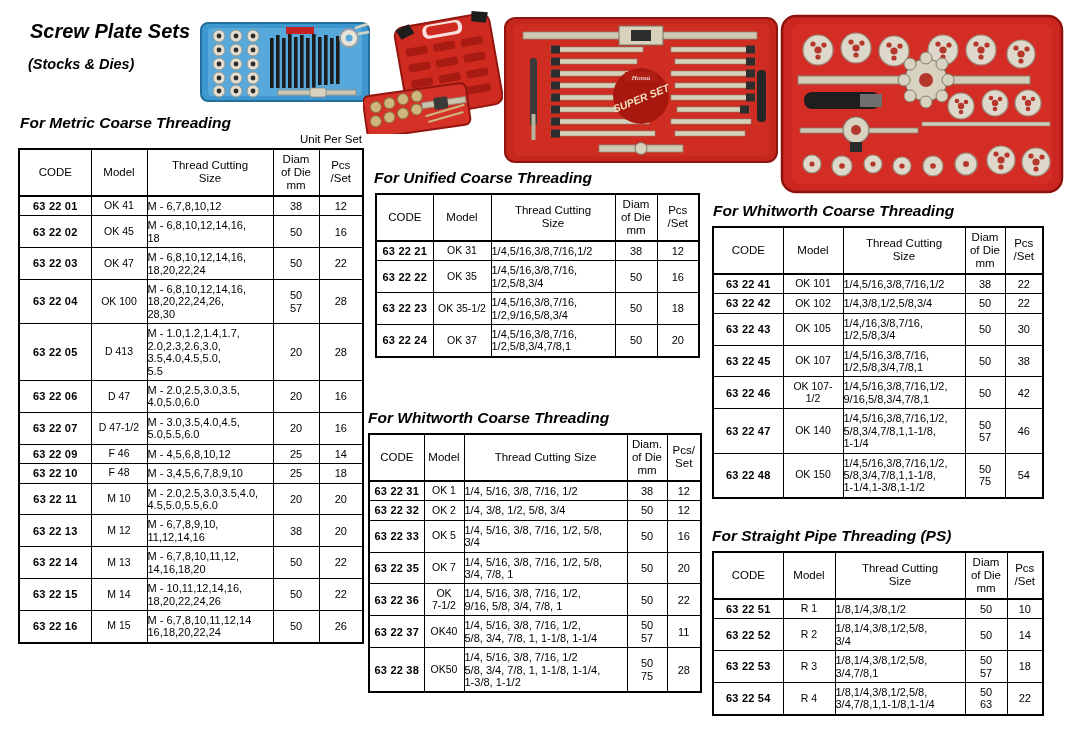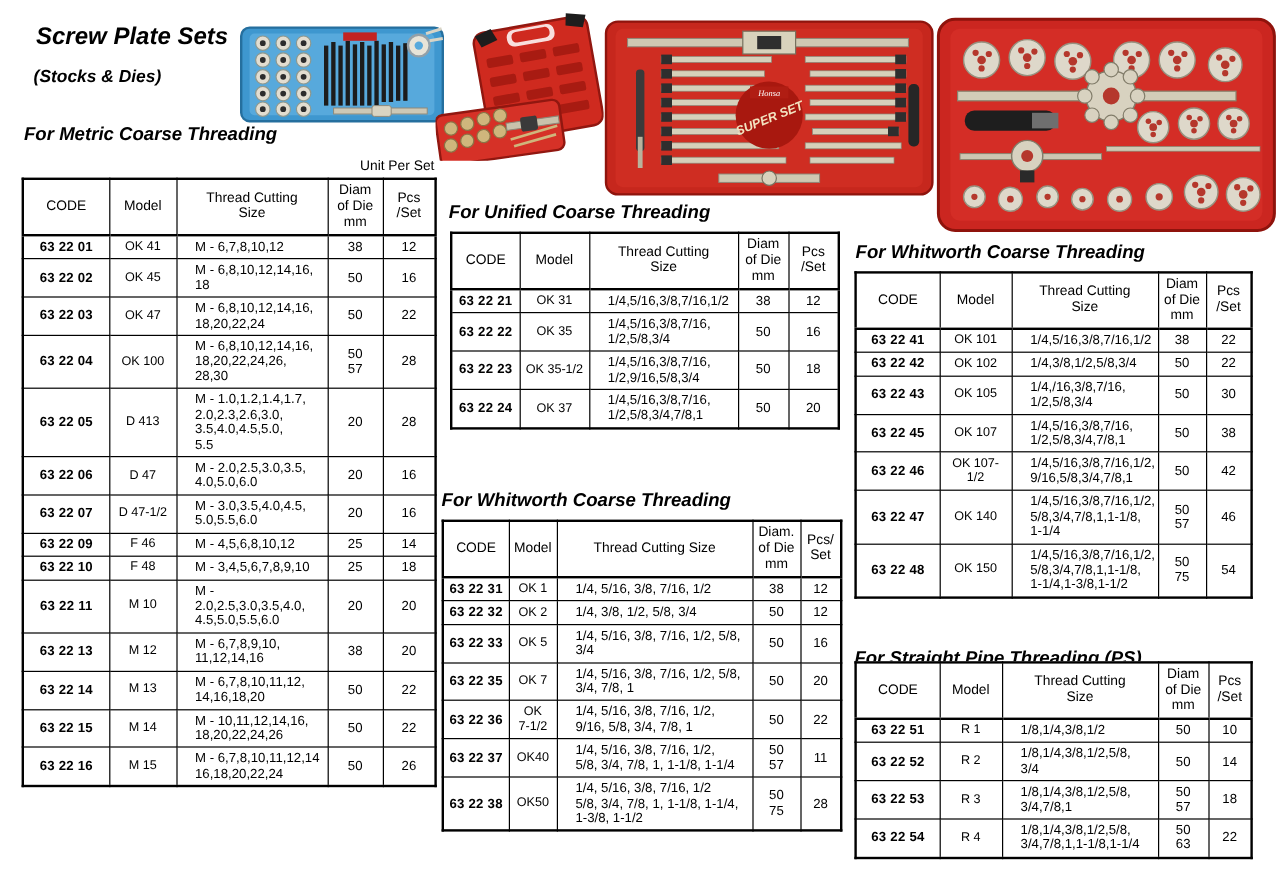--- a/index.html
+++ b/index.html
@@ -12,21 +12,21 @@
   .sec-title  { position:absolute; font-size:15.5px; font-weight:bold; font-style:italic; white-space:nowrap; }
   .unit-note  { position:absolute; left:18px; top:133px; width:344px; text-align:right; font-size:11.5px; }
   .tblwrap { position:absolute; }
   table.grid { border-collapse:collapse; table-layout:fixed; width:100%; border:2px solid #000; background:#fff; }
   table.grid th, table.grid td {
     border:1px solid #000; font-size:11px; line-height:1.13; padding:3px 3px;
     text-align:center; vertical-align:middle; white-space:pre-line; font-weight:normal;
     overflow:hidden;
   }
   table.grid thead th { border-bottom:2px solid #000; font-size:11.5px; padding:3px 1px; }
-  table.grid td.col-size { text-align:left; padding-left:15px; }
+  table.grid td.col-size { text-align:left; padding-left:0; }
   table.grid td.col-code { font-weight:bold; letter-spacing:0.2px; }
   table.grid td.col-model { font-size:10.5px; }
   .photo { position:absolute; }
   .photo svg { display:block; }
 </style>
 </head>
 <body>
 
 <div class="page">
 
@@ -311,21 +311,21 @@
             <circle cx="221" cy="157" r="2.6"></circle>
           <circle cx="256" cy="152" r="3.6"></circle>
             <circle cx="251" cy="146" r="2.6"></circle>
             <circle cx="262" cy="147" r="2.6"></circle>
             <circle cx="256" cy="159" r="2.6"></circle>
         </g>
       </g>
     </svg>
   </div>
 
-  <div class="sec-title" style="left:20px; top:104px;">For Metric Coarse Threading</div>
+  <div class="sec-title" style="left:20px; top:114px;">For Metric Coarse Threading</div>
   <div class="unit-note">Unit Per Set</div>
   <div class="tblwrap" style="left:18px; top:148px; width:344px;">
       <table class="grid">
         <colgroup>
           <col style="width: 72px;">
           <col style="width: 56px;">
           <col style="width: 126px;">
           <col style="width: 46px;">
           <col style="width: 44px;">
         </colgroup>
@@ -683,21 +683,21 @@
 5/8,3/4,7/8,1,1-1/8,
 1-1/4,1-3/8,1-1/2</td>
             <td class="col-diam">50
 75</td>
             <td class="col-pcs">54</td>
           </tr>
         </tbody>
       </table>
     </div>
 
-  <div class="sec-title" style="left:712px; top:540px;">For Straight Pipe Threading (PS)</div>
+  <div class="sec-title" style="left:712px; top:527px;">For Straight Pipe Threading (PS)</div>
   <div class="tblwrap" style="left:712px; top:551px; width:330px;">
       <table class="grid">
         <colgroup>
           <col style="width: 70px;">
           <col style="width: 52px;">
           <col style="width: 130px;">
           <col style="width: 42px;">
           <col style="width: 36px;">
         </colgroup>
         <thead>

